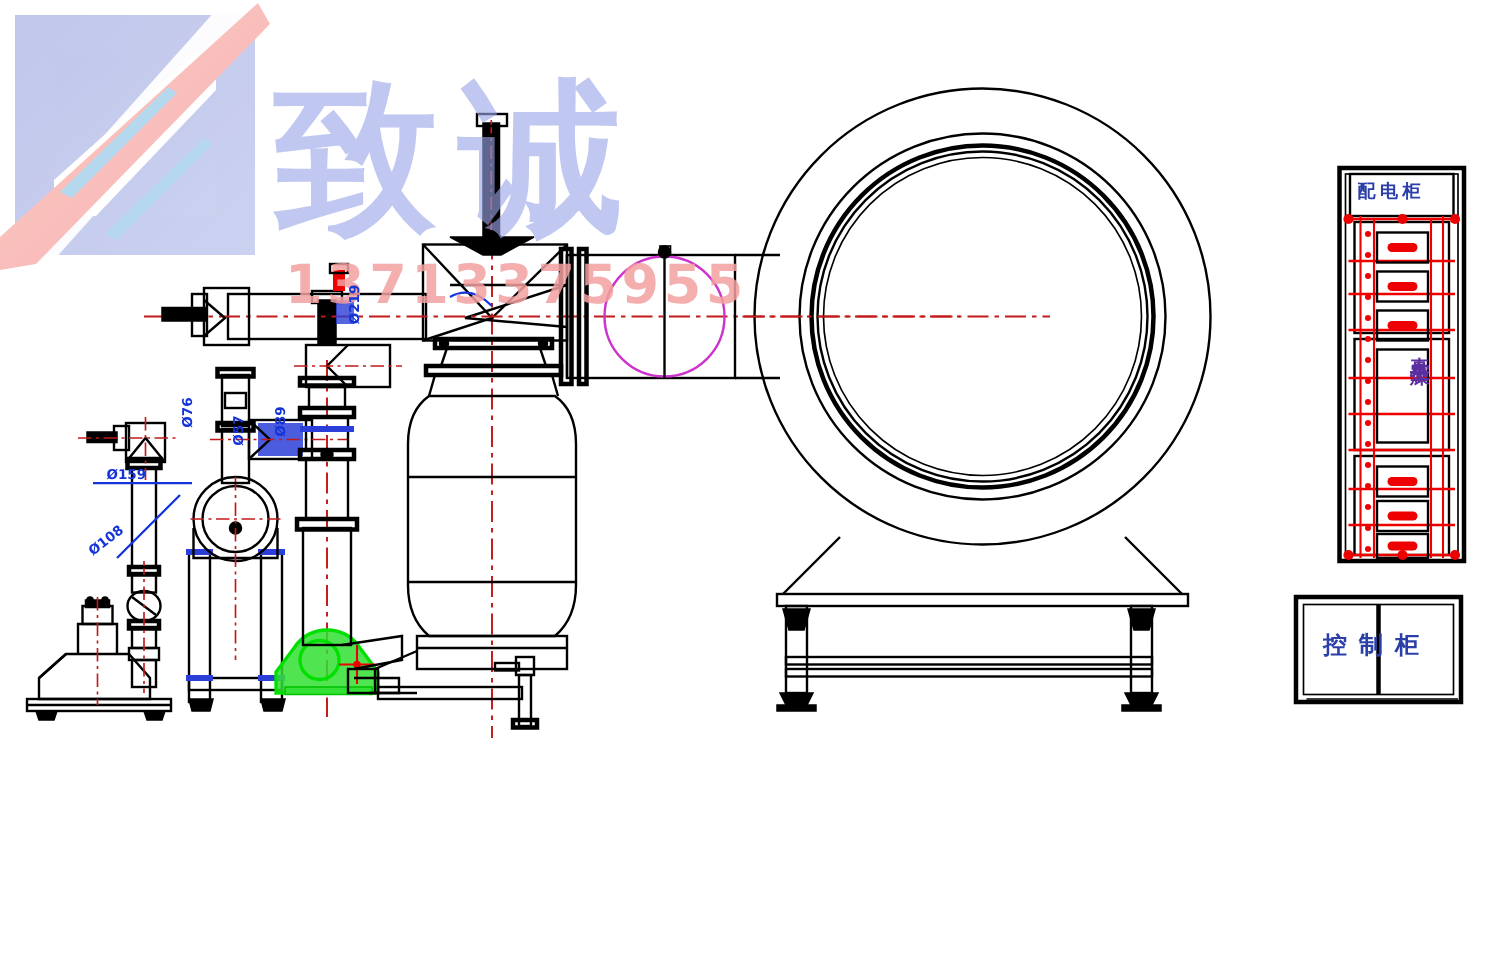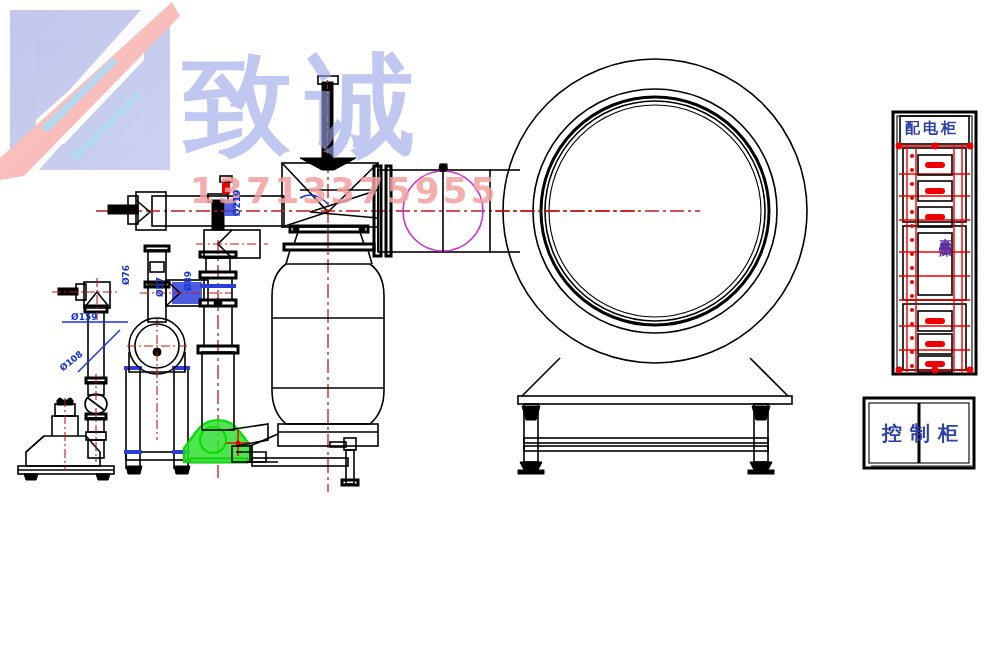--- a/index.html
+++ b/index.html
@@ -14,24 +14,24 @@
             font-family:"DejaVu Sans",sans-serif;
             font-size:110px;font-weight:700;color:#9aa6e8;opacity:.62;
             letter-spacing:14px;white-space:nowrap;line-height:1;
             pointer-events:none;}
   .wm-phone{position:absolute;left:190px;top:170px;
             font-family:"DejaVu Sans",sans-serif;
             font-size:36px;font-weight:700;color:#f4a0a0;opacity:.85;
             letter-spacing:3px;white-space:nowrap;pointer-events:none;}
   .cab-label{position:absolute;font-family:"DejaVu Sans",sans-serif;
              color:#2b3fa8;white-space:nowrap;pointer-events:none;}
-  .cab-top-label{left:905px;top:119px;font-size:15px;letter-spacing:3px;font-weight:700;}
+  .cab-top-label{left:905px;top:119px;font-size:12px;letter-spacing:3px;font-weight:700;}
   .cab-mid-label{left:936px;top:228px;font-size:13px;font-weight:700;
                  writing-mode:vertical-rl;color:#5b2fa0;letter-spacing:2px;}
-  .ctrl-label{left:882px;top:420px;font-size:20px;letter-spacing:8px;font-weight:700;}
+  .ctrl-label{left:882px;top:420px;font-size:16px;letter-spacing:8px;font-weight:700;}
   .dim{position:absolute;font-family:"DejaVu Sans",sans-serif;font-size:9px;
        font-weight:700;color:#1433d8;white-space:nowrap;pointer-events:none;}
 </style>
 </head>
 <body>
 
 <div id="stage">
 
   <svg width="1000" height="650" viewBox="0 0 1000 650">
     <defs>

